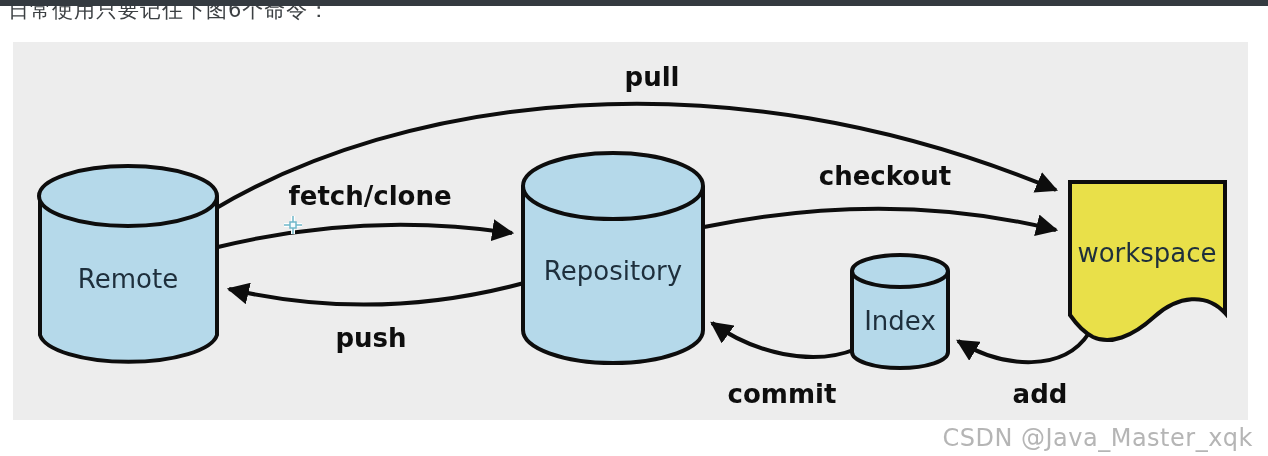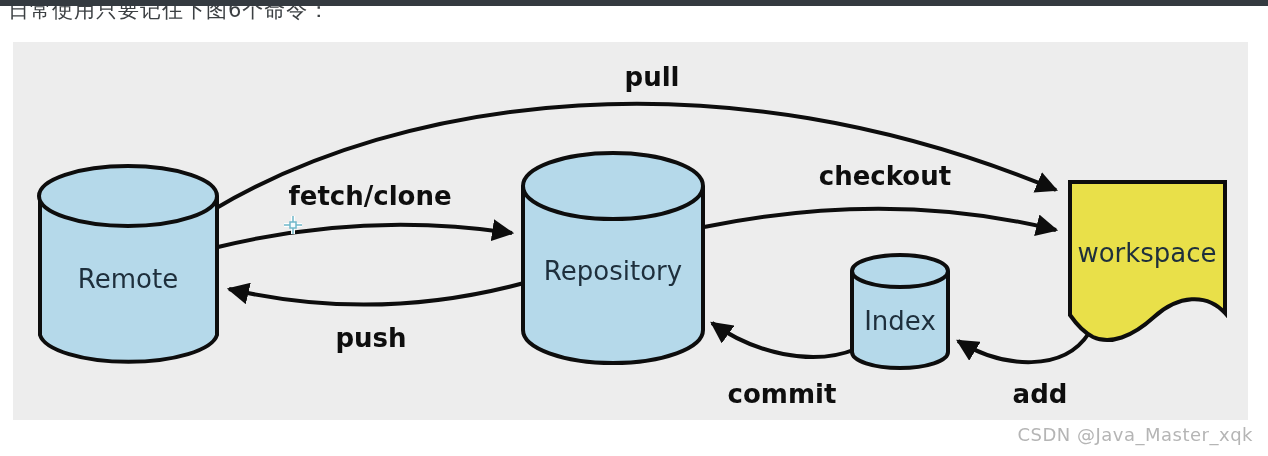--- a/index.html
+++ b/index.html
@@ -24,21 +24,21 @@
   .node-label{
     font-family:"DejaVu Sans","Liberation Sans",sans-serif;
     fill:#1e2f3c;font-size:26px;font-weight:400;
   }
   .edge-label{
     font-family:"DejaVu Sans","Liberation Sans",sans-serif;
     fill:#0e0e0e;font-size:26px;font-weight:bold;
   }
   .watermark{
     position:absolute;top:424px;right:15px;z-index:4;
-    font-size:18px;color:#b5b5b5;letter-spacing:0.5px;
+    font-size:24px;color:#b5b5b5;letter-spacing:0.5px;
   }
 </style>
 </head>
 <body>
 
 <div class="top-bar"></div>
 
 <div class="heading-clip">
   <span>日常使用只要记住下图6个命令：</span>
 </div>

